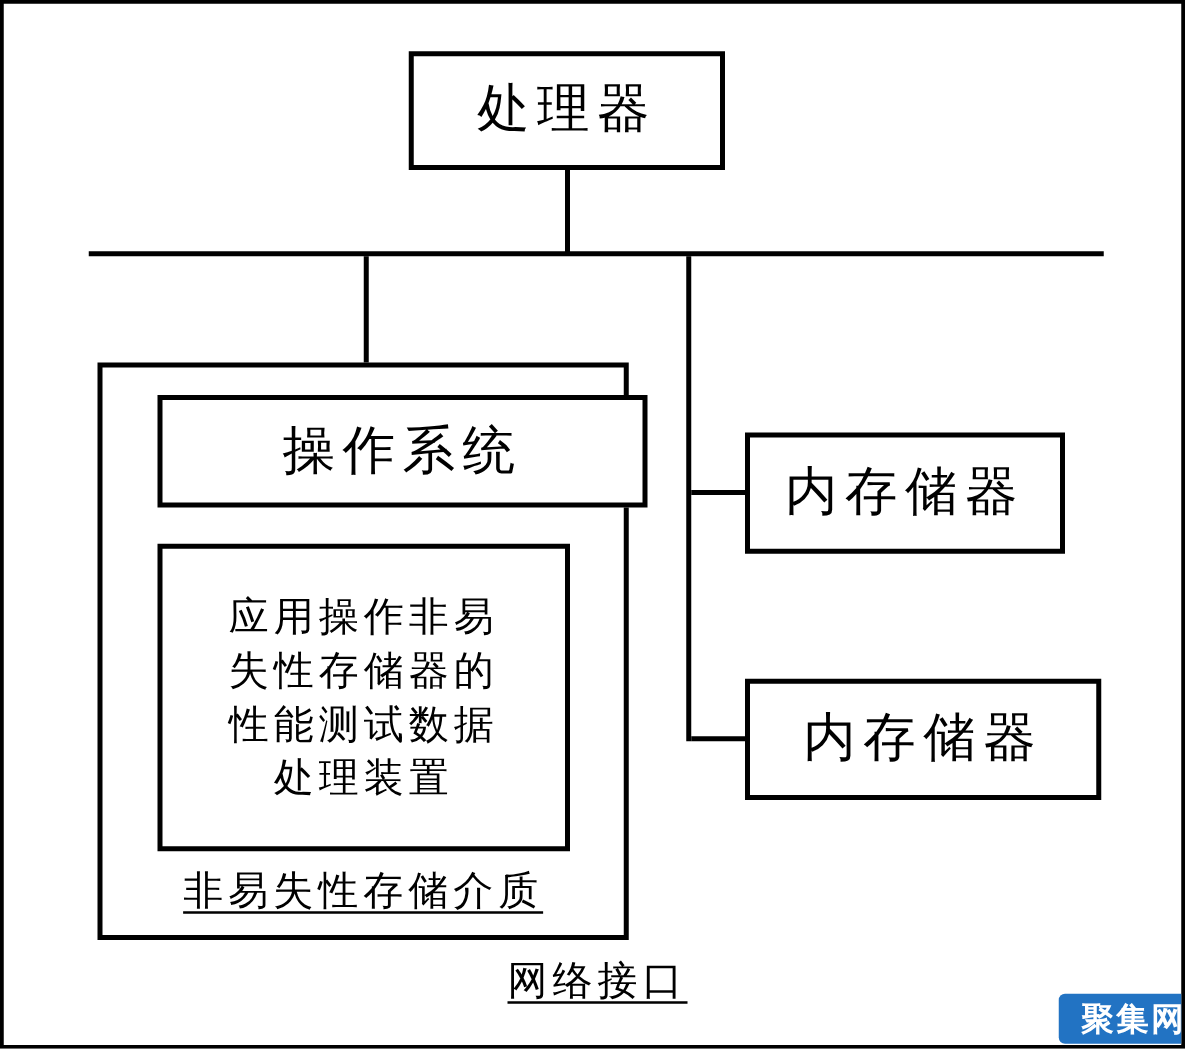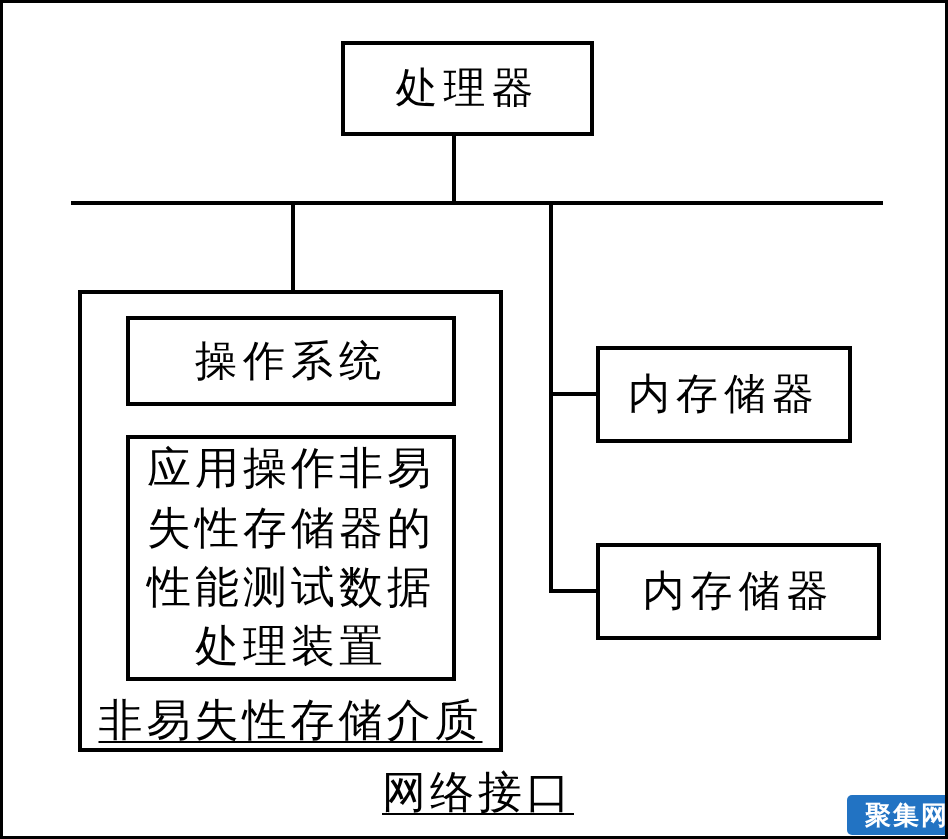--- a/index.html
+++ b/index.html
@@ -35,21 +35,21 @@
   .label {
     position: absolute;
     text-align: center;
   }
   .txt-lg {
     font-size: 42px;
     letter-spacing: 6px;
     line-height: 1.1;
   }
   .txt-md {
-    font-size: 44px;
+    font-size: 32px;
     letter-spacing: 4px;
     line-height: 1.35;
   }
   .prewrap {
     white-space: pre-line;
   }
   .underlined {
     text-decoration: underline;
     text-decoration-thickness: 2px;
     text-underline-offset: 6px;
@@ -70,39 +70,39 @@
     font-weight: bold;
     letter-spacing: 2px;
     font-family: "Liberation Sans", "DejaVu Sans", sans-serif;
   }
 </style>
 </head>
 <body>
 
 <div class="canvas">
 
-  <div class="box txt-lg" style="left:338px; top:38px; width:253px; height:95px;">
+  <div class="box txt-lg" style="left:324px; top:38px; width:253px; height:95px;">
     <span>处理器</span>
   </div>
 
   <div class="line" style="left:449px; top:133px; width:4px; height:67px;"></div>
 
   <div class="line" style="left:68px; top:198px; width:812px; height:4px;"></div>
 
   <div class="line" style="left:288px; top:202px; width:4px; height:86px;"></div>
 
   <div class="line" style="left:546px; top:202px; width:4px; height:388px;"></div>
 
   <div class="line" style="left:550px; top:389px; width:43px; height:4px;"></div>
 
   <div class="line" style="left:550px; top:586px; width:43px; height:4px;"></div>
 
   <div class="box" style="left:75px; top:287px; width:425px; height:462px; align-items:flex-start; justify-content:flex-start;"></div>
 
-  <div class="box txt-lg" style="left:123px; top:313px; width:330px; height:90px;">
+  <div class="box txt-lg" style="left:123px; top:313px; width:392px; height:90px;">
     <span>操作系统</span>
   </div>
 
   <div class="box txt-md" style="left:123px; top:432px; width:330px; height:246px;">
     <span class="prewrap">应用操作非易
 失性存储器的
 性能测试数据
 处理装置</span>
   </div>
 

